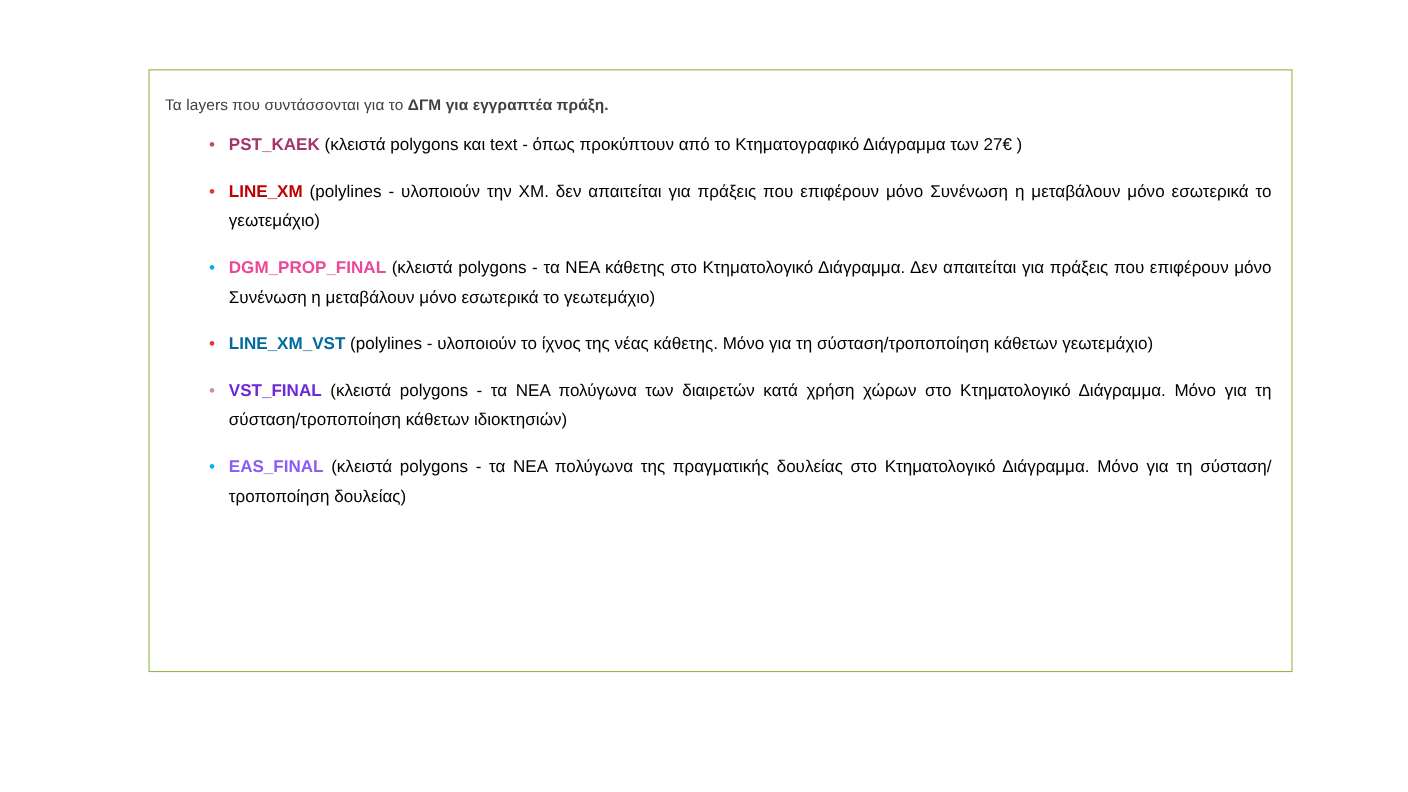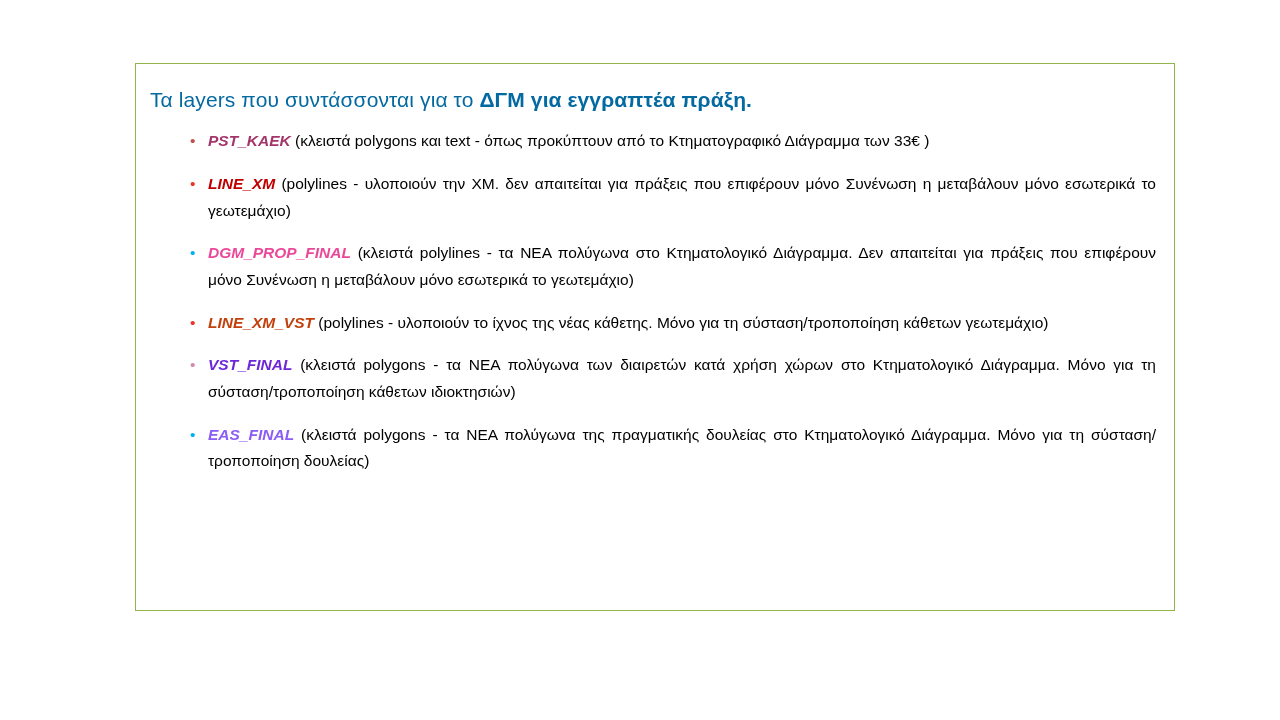--- a/index.html
+++ b/index.html
@@ -25,23 +25,23 @@
     left: 135px;
     top: 63px;
     width: 1040px;
     height: 548px;
     border: 1px solid #93b44a;
     box-sizing: border-box;
     background: #ffffff;
     padding: 22px 18px 10px 10px;
   }
   .intro {
-    font-size: 21px;
+    font-size: 14px;
     line-height: 1.35;
-    color: #0369a1;
+    color: #404040;
     margin: 0 0 14px 4px;
     letter-spacing: 0.1px;
   }
   .intro .bold {
     font-weight: bold;
   }
   ul.layer-list {
     list-style: none;
     margin: 0;
     padding: 0;
@@ -61,52 +61,51 @@
   }
   ul.layer-list > li .bullet {
     position: absolute;
     left: 44px;
     top: 0;
     font-size: 15.5px;
     line-height: 1.72;
   }
   .name {
     font-weight: bold;
-    font-style: italic;
   }
   .desc {
     color: #000000;
   }
 </style>
 </head>
 <body>
 
 <div class="slide">
   <div class="content-box" style="border-color: rgb(147, 180, 74);">
 
     <p class="intro">
       <span>Τα layers που συντάσσονται  για το </span><span class="bold">ΔΓΜ  για εγγραπτέα πράξη.</span>
     </p>
 
     <ul class="layer-list">
 
       <li>
-        <span class="bullet" style="color: rgb(192, 80, 77);">•</span><span class="name" style="color: rgb(163, 53, 107);">PST_KAEK</span><span class="desc"> (κλειστά polygons και text - όπως προκύπτουν από το Κτηματογραφικό Διάγραμμα των 33€ )</span>
+        <span class="bullet" style="color: rgb(192, 80, 77);">•</span><span class="name" style="color: rgb(163, 53, 107);">PST_KAEK</span><span class="desc"> (κλειστά polygons και text - όπως προκύπτουν από το Κτηματογραφικό Διάγραμμα των 27€ )</span>
       </li>
 
       <li>
         <span class="bullet" style="color: rgb(232, 52, 42);">•</span><span class="name" style="color: rgb(192, 0, 0);">LINE_XM</span><span class="desc"> (polylines - υλοποιούν την ΧΜ. δεν απαιτείται για πράξεις που επιφέρουν μόνο Συνένωση η μεταβάλουν μόνο εσωτερικά το γεωτεμάχιο)</span>
       </li>
 
       <li>
-        <span class="bullet" style="color: rgb(0, 176, 240);">•</span><span class="name" style="color: #ec4899;">DGM_PROP_FINAL</span><span class="desc"> (κλειστά polylines - τα ΝΕΑ πολύγωνα στο Κτηματολογικό Διάγραμμα. Δεν απαιτείται για πράξεις που επιφέρουν μόνο Συνένωση η μεταβάλουν μόνο εσωτερικά το γεωτεμάχιο)</span>
+        <span class="bullet" style="color: rgb(0, 176, 240);">•</span><span class="name" style="color: #ec4899;">DGM_PROP_FINAL</span><span class="desc"> (κλειστά polygons - τα ΝΕΑ κάθετης στο Κτηματολογικό Διάγραμμα. Δεν απαιτείται για πράξεις που επιφέρουν μόνο Συνένωση η μεταβάλουν μόνο εσωτερικά το γεωτεμάχιο)</span>
       </li>
 
       <li>
-        <span class="bullet" style="color: rgb(232, 52, 42);">•</span><span class="name" style="color: #c2410c;">LINE_XM_VST</span><span class="desc"> (polylines - υλοποιούν το ίχνος της νέας κάθετης. Μόνο για τη σύσταση/τροποποίηση κάθετων γεωτεμάχιο)</span>
+        <span class="bullet" style="color: rgb(232, 52, 42);">•</span><span class="name" style="color: #0369a1;">LINE_XM_VST</span><span class="desc"> (polylines - υλοποιούν το ίχνος της νέας κάθετης. Μόνο για τη σύσταση/τροποποίηση κάθετων γεωτεμάχιο)</span>
       </li>
 
       <li>
         <span class="bullet" style="color: rgb(208, 139, 176);">•</span><span class="name" style="color: #6d28d9;">VST_FINAL</span><span class="desc"> (κλειστά polygons - τα ΝΕΑ πολύγωνα των διαιρετών κατά χρήση χώρων στο Κτηματολογικό Διάγραμμα. Μόνο για τη σύσταση/τροποποίηση  κάθετων ιδιοκτησιών)</span>
       </li>
 
       <li>
         <span class="bullet" style="color: rgb(0, 176, 240);">•</span><span class="name" style="color: #8b5cf6;">EAS_FINAL</span><span class="desc"> (κλειστά polygons - τα ΝΕΑ πολύγωνα της πραγματικής δουλείας στο Κτηματολογικό Διάγραμμα. Μόνο για τη σύσταση/τροποποίηση  δουλείας)</span>
       </li>
 

